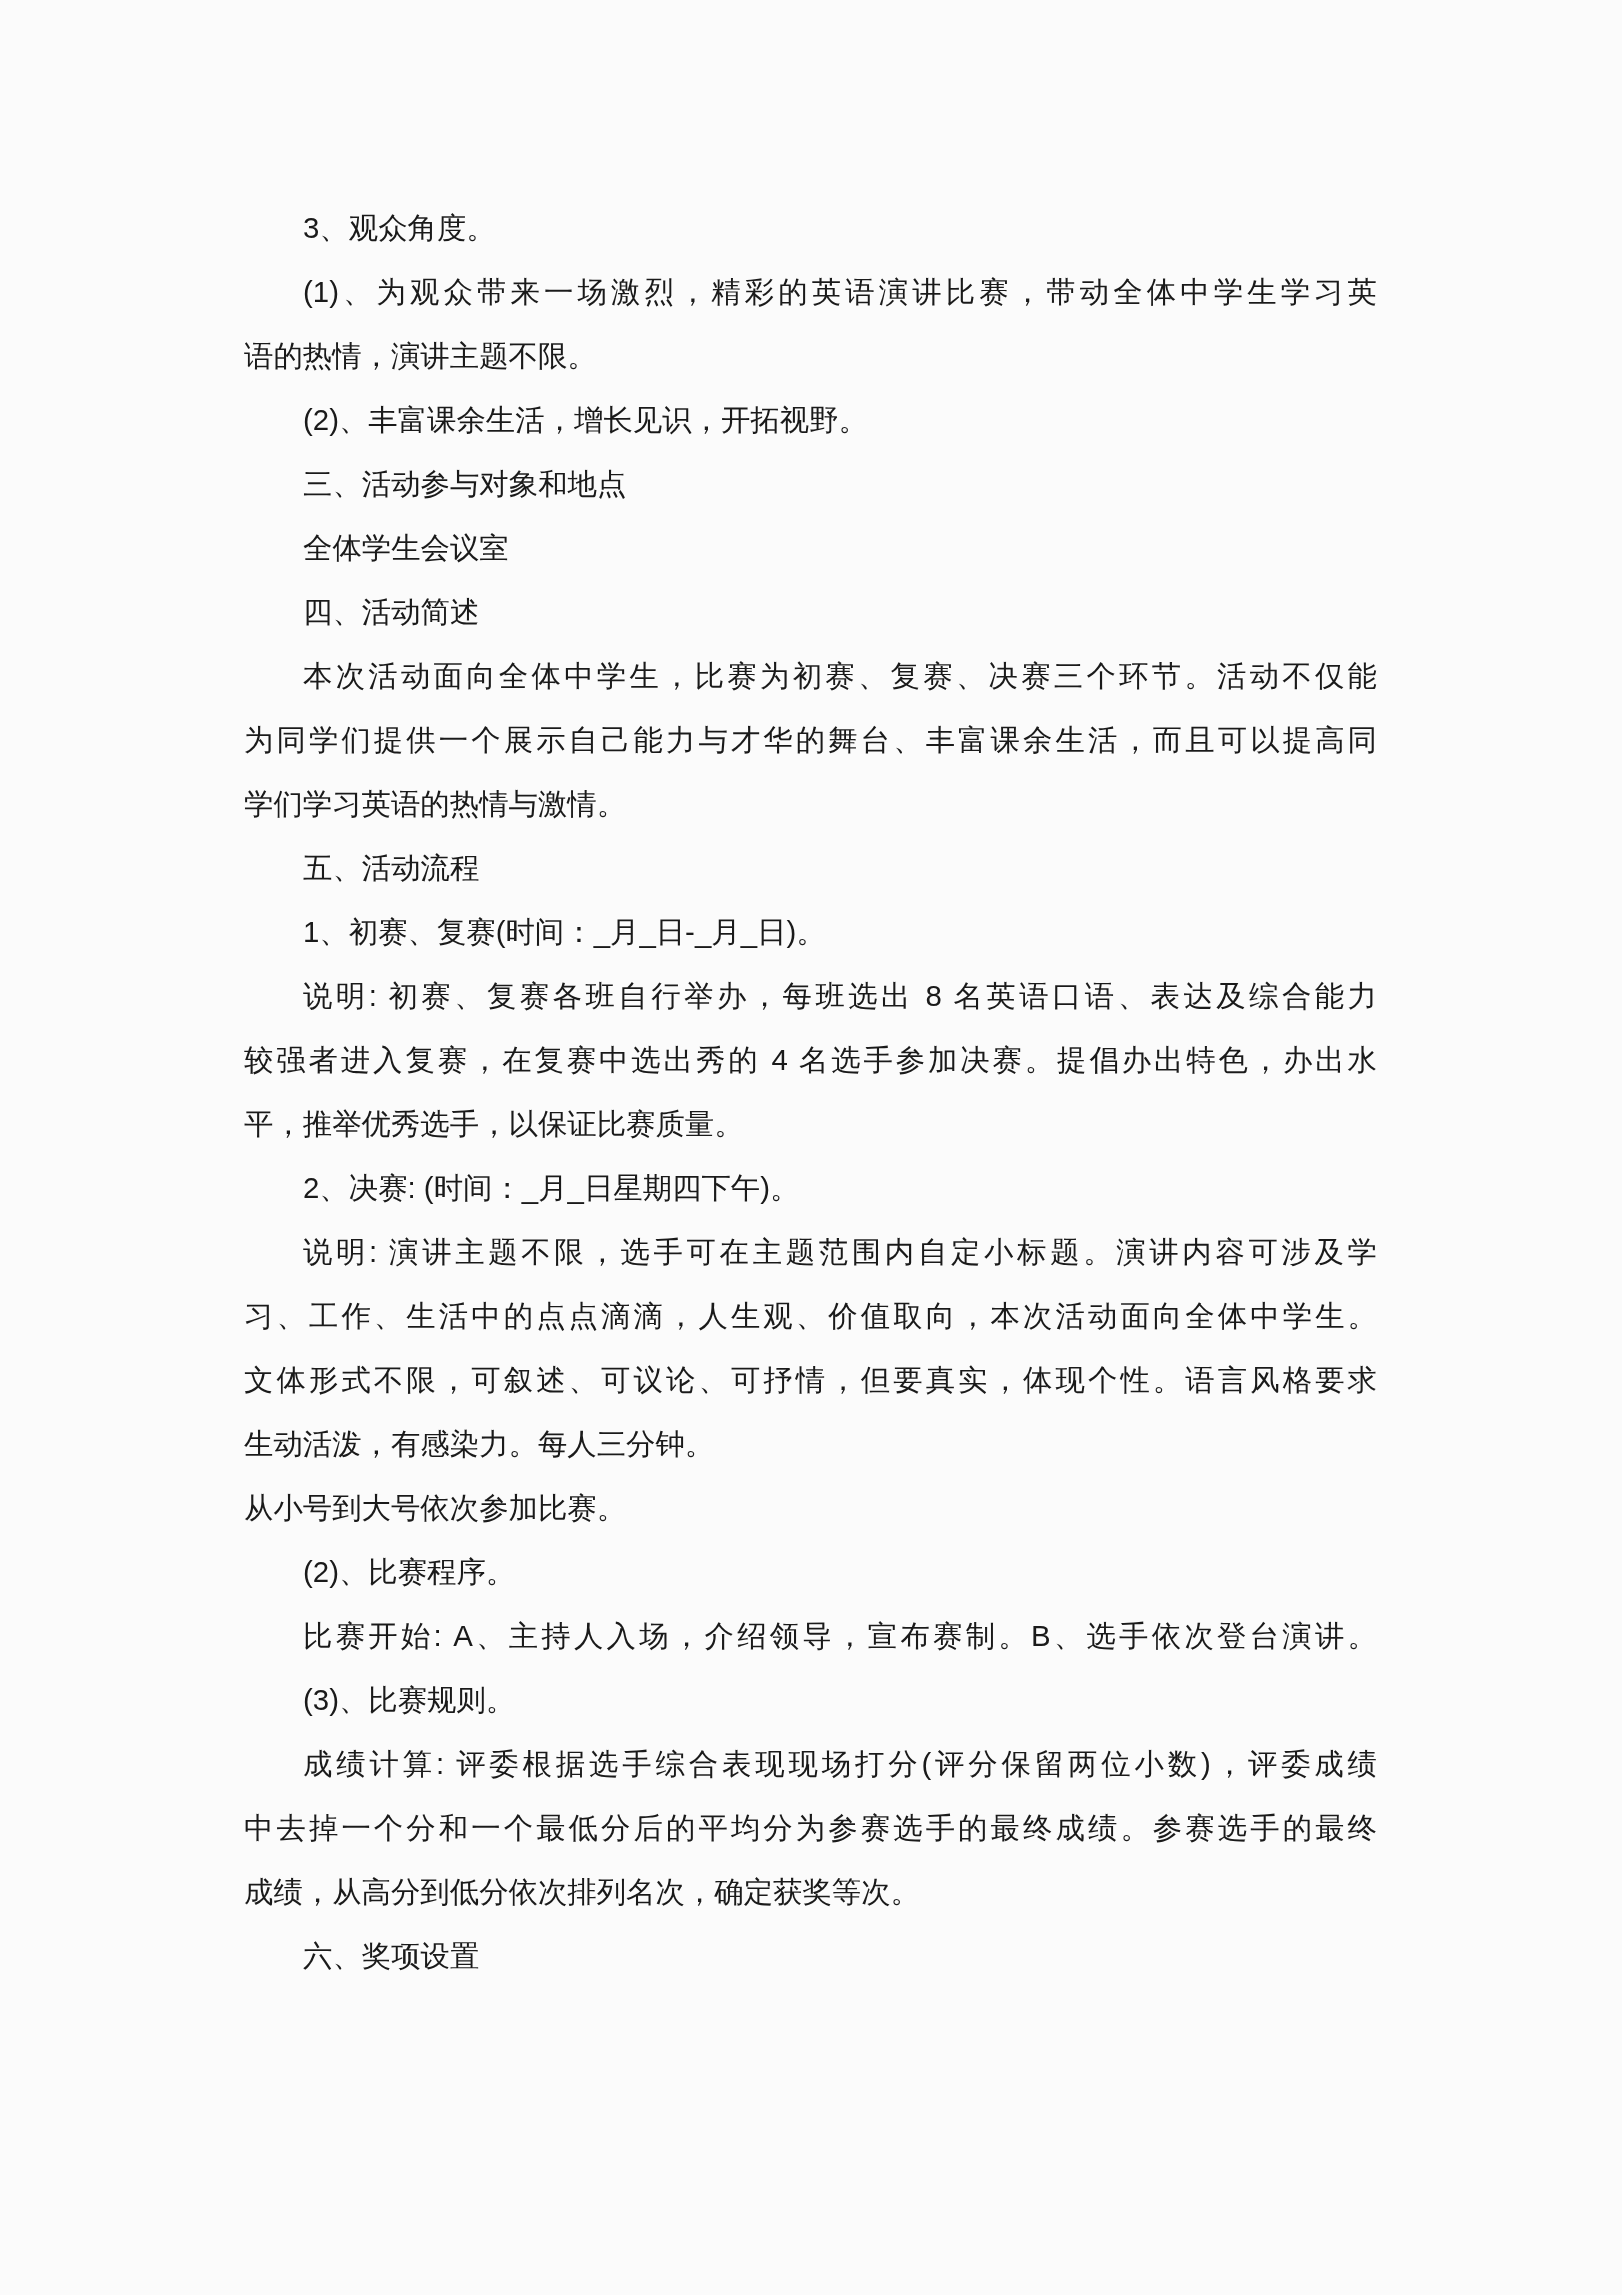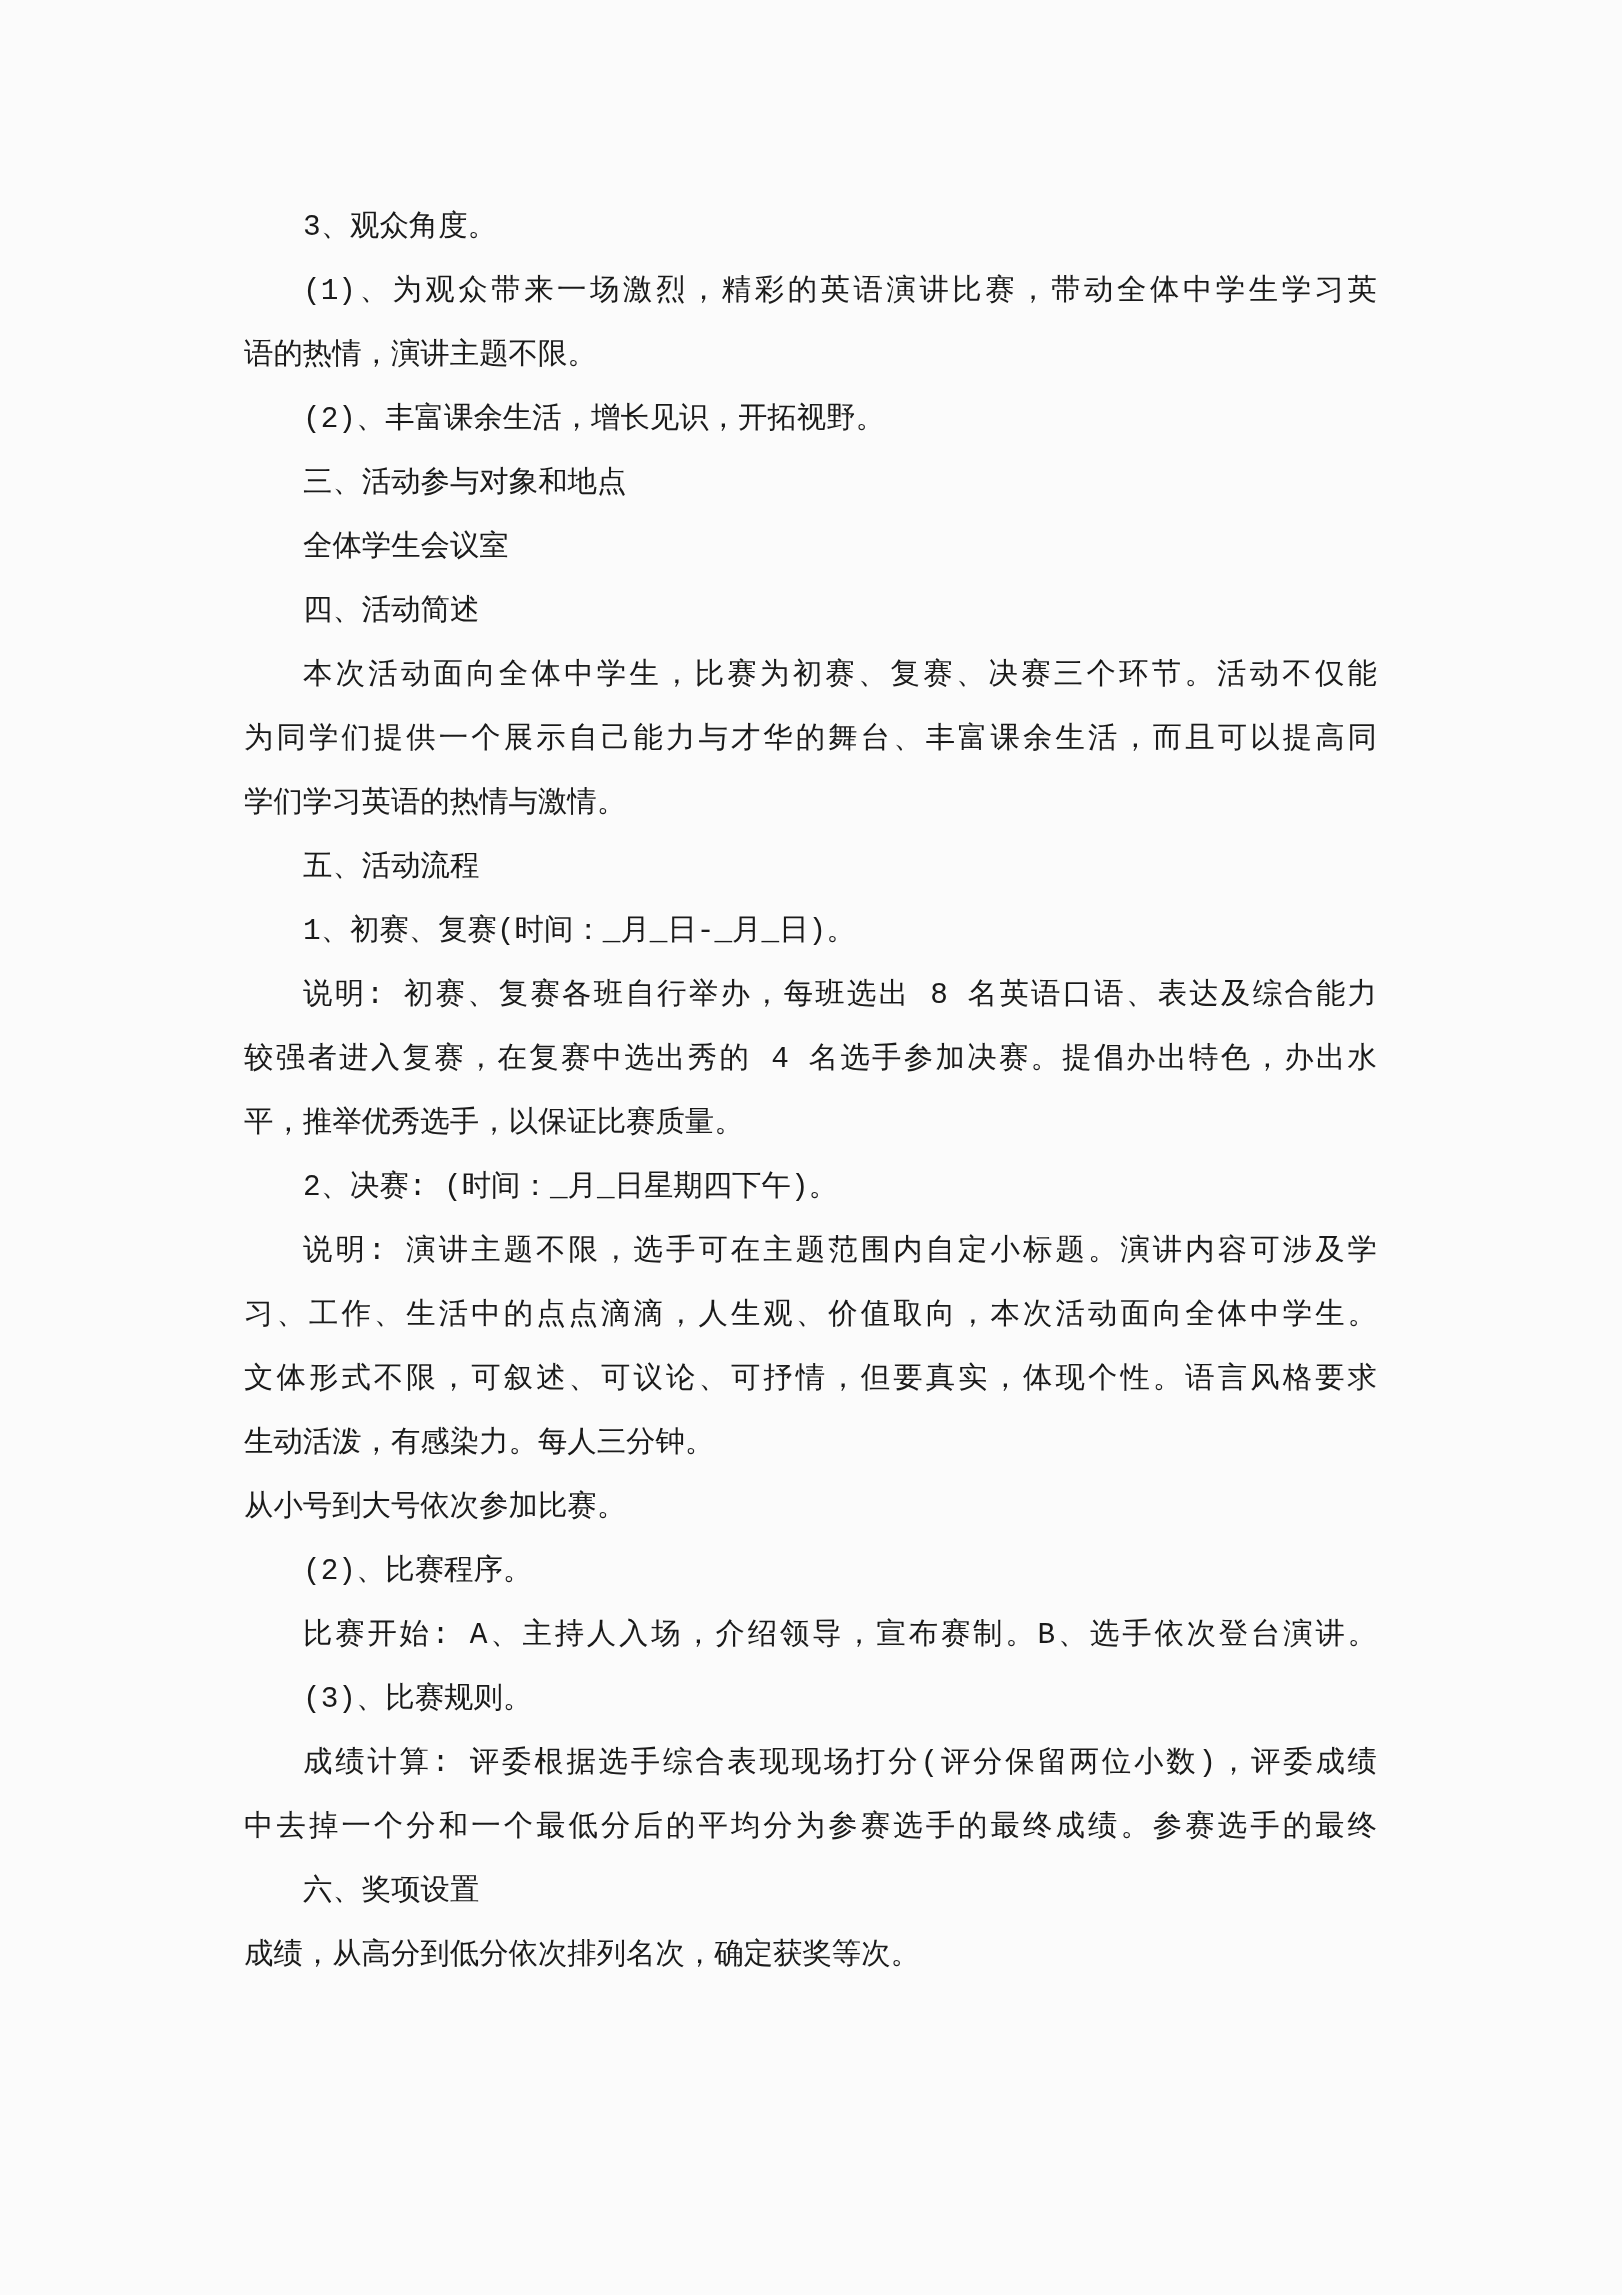--- a/index.html
+++ b/index.html
@@ -10,21 +10,21 @@
     width: 1623px;
     height: 2295px;
     background: #fbfbfb;
     overflow: hidden;
   }
   .page {
     position: relative;
     width: 1623px;
     height: 2295px;
     background: #fbfbfb;
-    font-family: Liberation Mono, monospace;
+    font-family: Liberation Sans, sans-serif;
     color: #1a1a1a;
   }
   .body-text {
     position: absolute;
     left: 244px;
     top: 196px;
     width: 1133px;
     font-size: 29.4px;
     line-height: 64px;
     text-align: justify;
@@ -72,17 +72,17 @@
     <p class="ln indent full">说明: 演讲主题不限，选手可在主题范围内自定小标题。演讲内容可涉及学</p>
     <p class="ln full">习、工作、生活中的点点滴滴，人生观、价值取向，本次活动面向全体中学生。</p>
     <p class="ln full">文体形式不限，可叙述、可议论、可抒情，但要真实，体现个性。语言风格要求</p>
     <p class="ln">生动活泼，有感染力。每人三分钟。</p>
     <p class="ln">从小号到大号依次参加比赛。</p>
     <p class="ln indent">(2)、比赛程序。</p>
     <p class="ln indent full">比赛开始: A、主持人入场，介绍领导，宣布赛制。B、选手依次登台演讲。</p>
     <p class="ln indent">(3)、比赛规则。</p>
     <p class="ln indent full">成绩计算: 评委根据选手综合表现现场打分(评分保留两位小数)，评委成绩</p>
     <p class="ln full">中去掉一个分和一个最低分后的平均分为参赛选手的最终成绩。参赛选手的最终</p>
+    <p class="ln">成绩，从高分到低分依次排列名次，确定获奖等次。</p>
     <p class="ln indent">六、奖项设置</p>
-    <p class="ln">成绩，从高分到低分依次排列名次，确定获奖等次。</p>
   </div>
 </div>
 
 
 </body></html>

